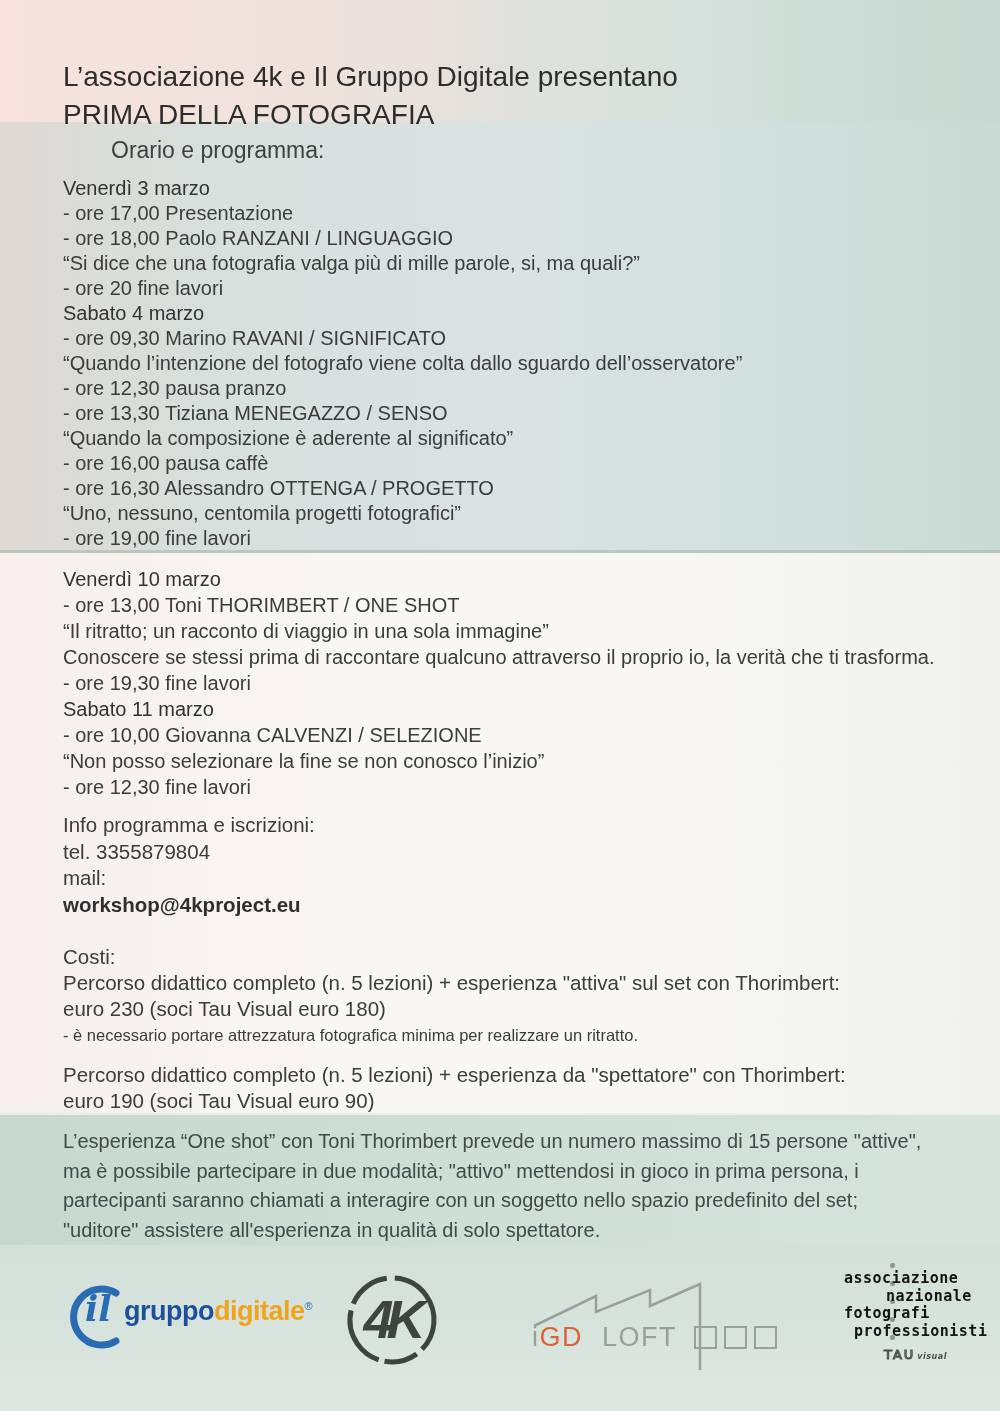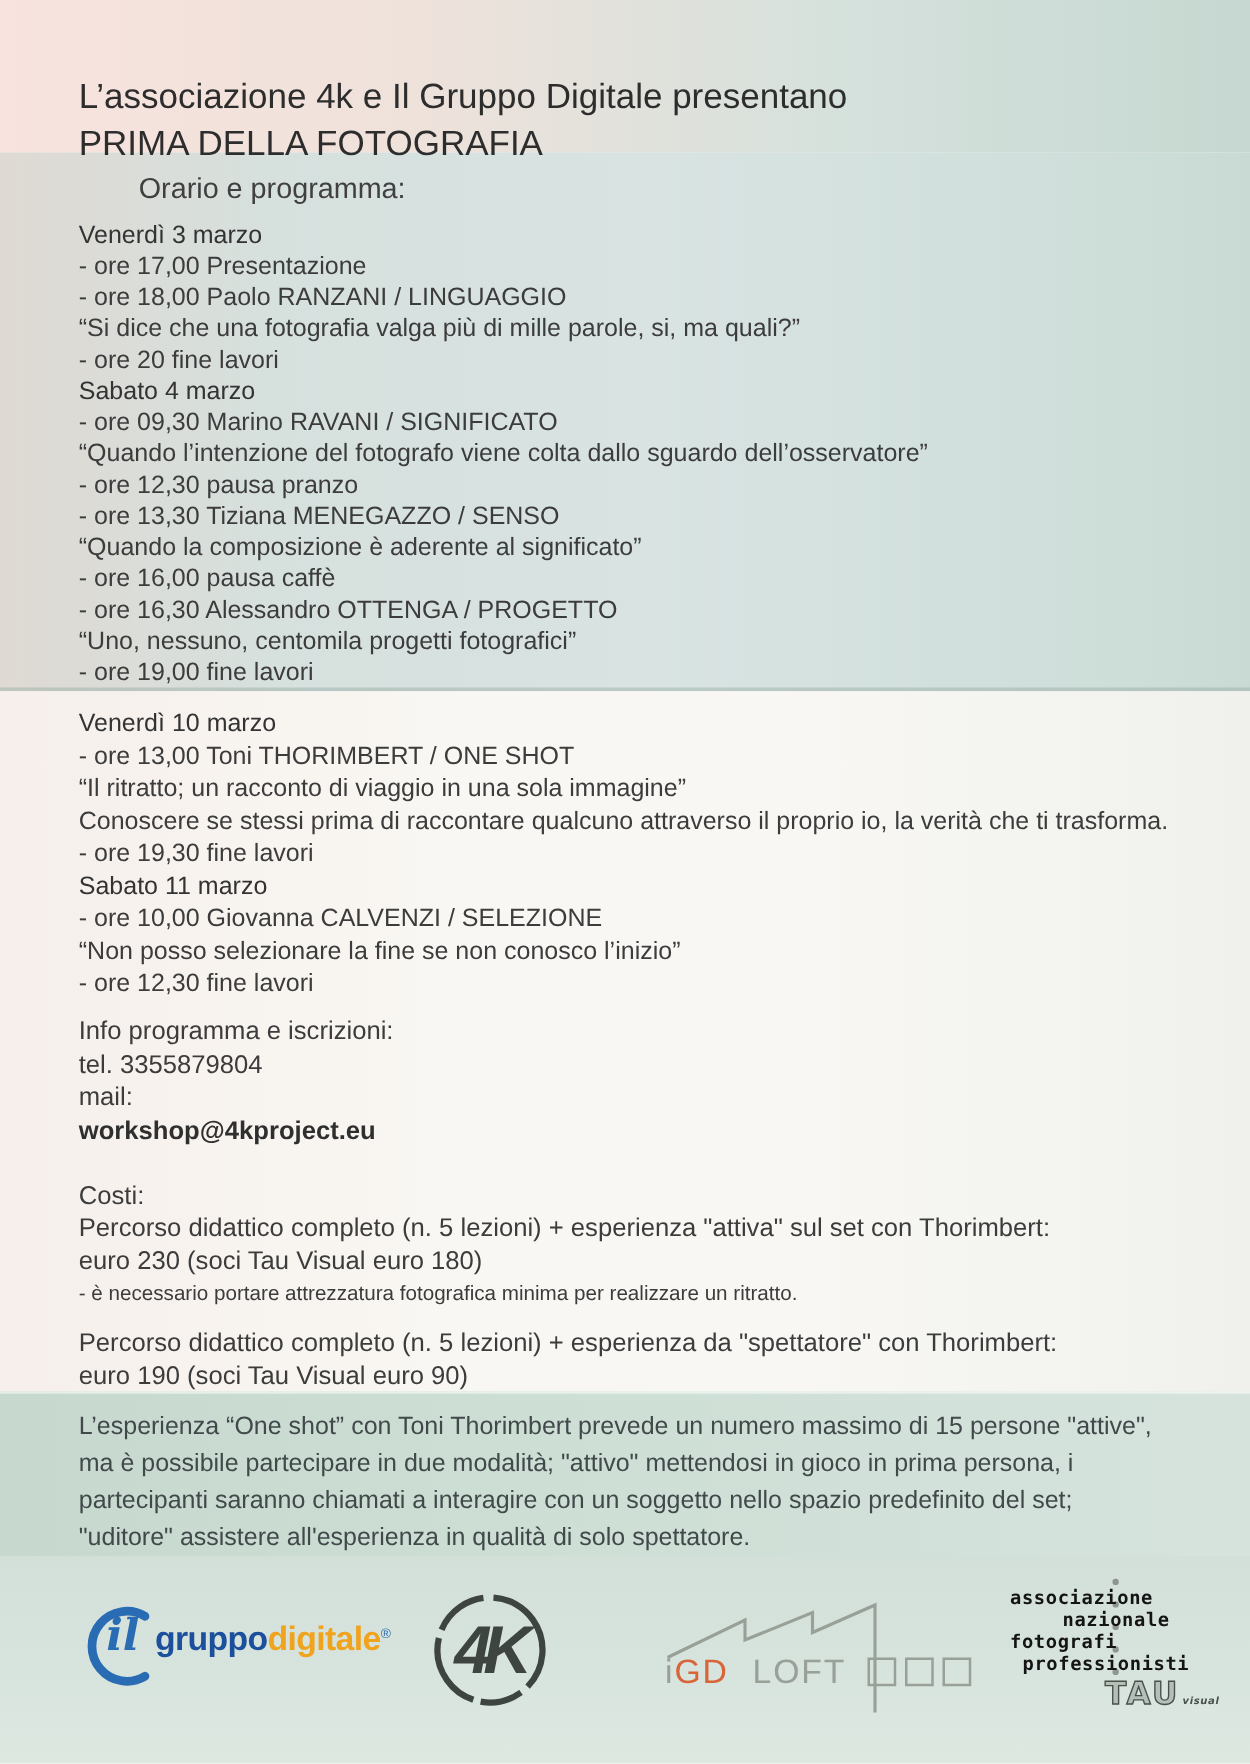--- a/index.html
+++ b/index.html
@@ -68,23 +68,23 @@
   .logo-anfp{left:808px;top:1270px;width:160px;font-family:"DejaVu Sans Mono",monospace;font-weight:700;font-size:15px;line-height:17.5px;letter-spacing:0.5px;color:#141414;}
   .anfp-l2{margin-left:42px;}
   .anfp-l4{margin-left:10px;}
   .anfp-dots{position:absolute;left:82px;top:-7px;width:5px;}
   .dot{position:absolute;width:4.5px;height:4.5px;border-radius:50%;background:#8f968f;left:0;}
   .dot:nth-child(1){top:0;}
   .dot:nth-child(2){top:18px;}
   .dot:nth-child(3){top:36px;}
   .dot:nth-child(4){top:54px;}
   .dot:nth-child(5){top:72px;}
-  .anfp-text{position:relative;z-index:1;}
+  .anfp-text{position:relative;z-index:1;margin-left:36px;}
   .tau-row{margin-top:6px;margin-left:76px;font-family:"DejaVu Sans",sans-serif;}
-  .tau{font-size:25px;font-weight:700;letter-spacing:2px;color:rgba(74,80,74,0.25);-webkit-text-stroke:1.1px #4a504a;}
+  .tau{font-size:13px;font-weight:400;letter-spacing:2px;color:rgba(74,80,74,0.25);-webkit-text-stroke:1.1px #4a504a;}
   .tau-visual{font-size:8px;font-style:italic;font-weight:700;color:#4a504a;margin-left:2px;}
 </style>
 </head>
 <body>
 
 <div class="page">
 
   <div class="band band-top"></div>
   <div class="band band-program"></div>
   <div class="band band-mid"></div>

